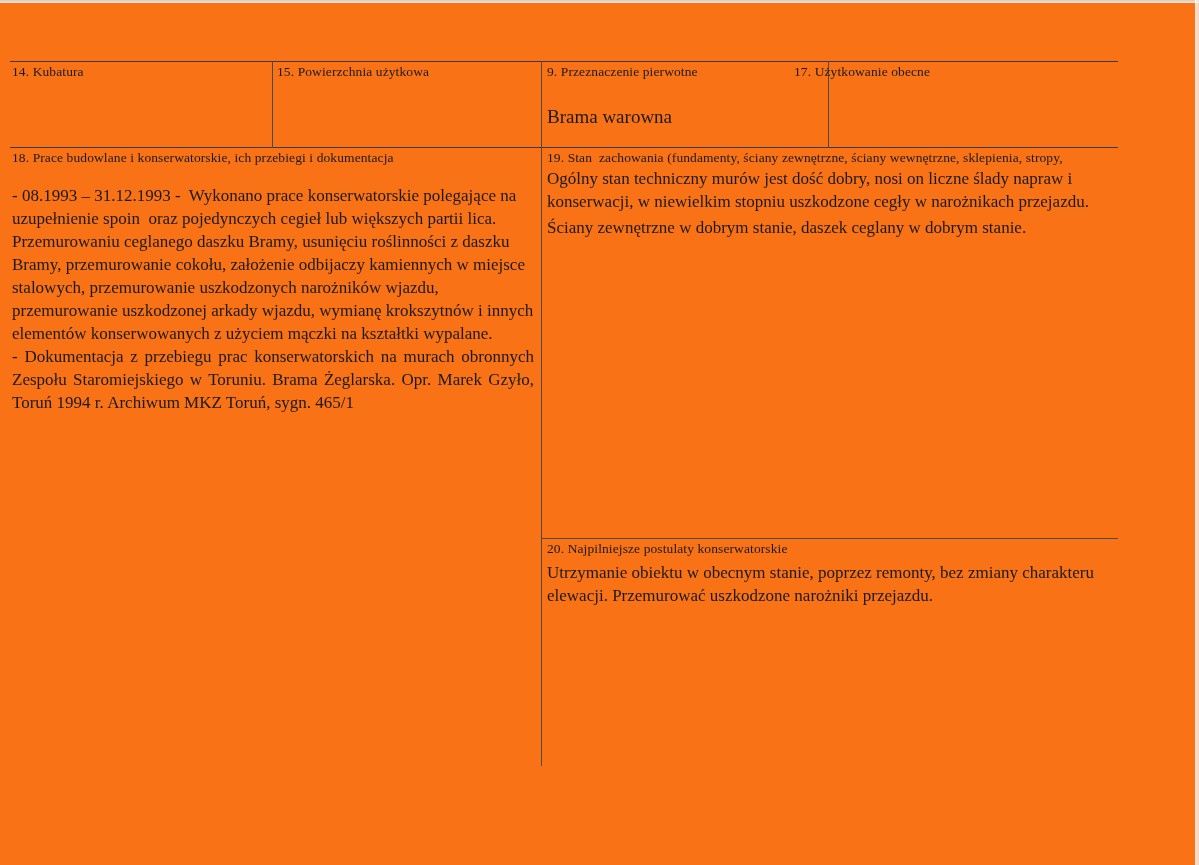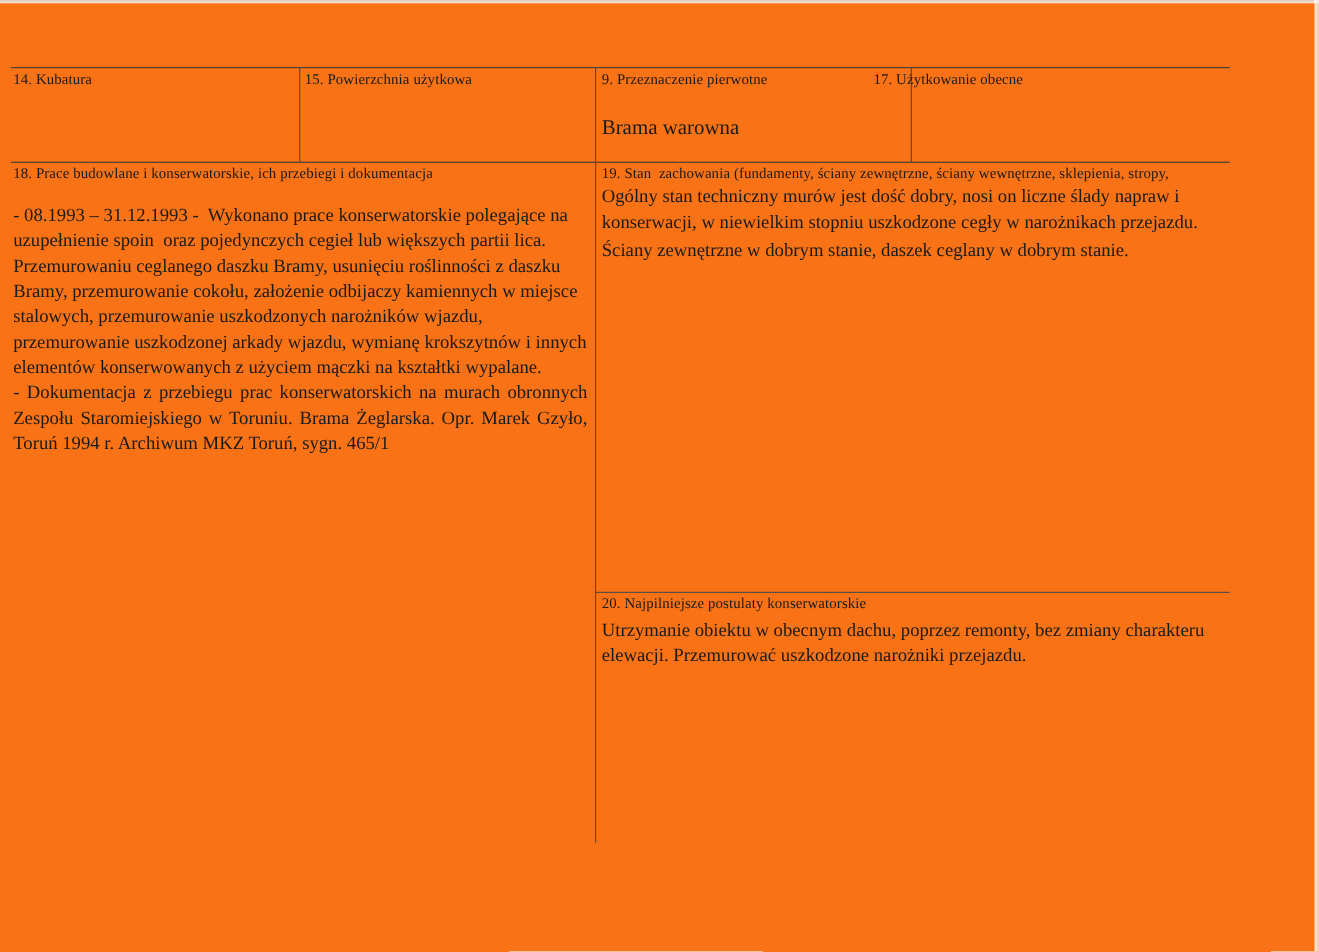--- a/index.html
+++ b/index.html
@@ -133,16 +133,16 @@
   </div>
 
   <div class="cell" style="left:547px; top:150px; width:572px; height:380px;">
     <div class="field-label">19. Stan  zachowania (fundamenty, ściany zewnętrzne, ściany wewnętrzne, sklepienia, stropy,</div>
     <p class="body-text">Ogólny stan techniczny murów jest dość dobry, nosi on liczne ślady napraw i konserwacji, w niewielkim stopniu uszkodzone cegły w narożnikach przejazdu.</p>
     <p class="body-text" style="margin-top:3px;">Ściany zewnętrzne w dobrym stanie, daszek ceglany w dobrym stanie.</p>
   </div>
 
   <div class="cell" style="left:547px; top:541px; width:572px; height:220px;">
     <div class="field-label">20. Najpilniejsze postulaty konserwatorskie</div>
-    <p class="body-text" style="margin-top:3px;">Utrzymanie obiektu w obecnym dachu, poprzez remonty, bez zmiany charakteru elewacji. Przemurować uszkodzone narożniki przejazdu.</p>
+    <p class="body-text" style="margin-top:3px;">Utrzymanie obiektu w obecnym stanie, poprzez remonty, bez zmiany charakteru elewacji. Przemurować uszkodzone narożniki przejazdu.</p>
   </div>
 
 </div>
 
 </body></html>

